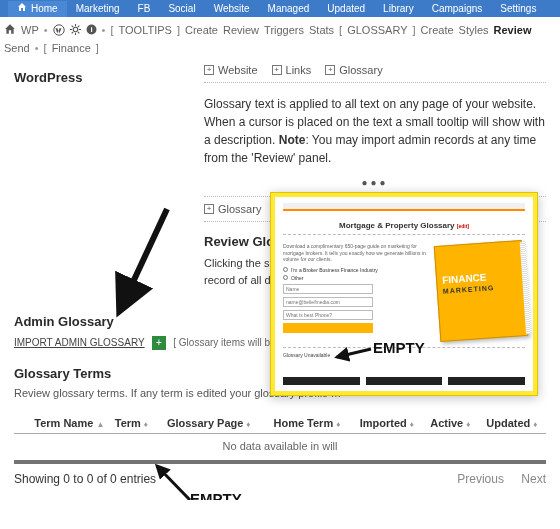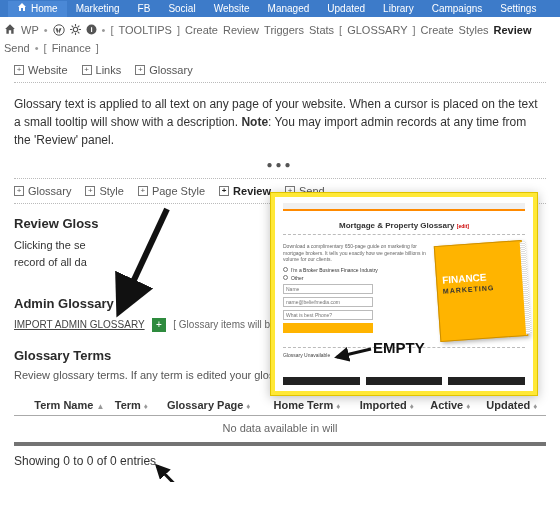--- a/index.html
+++ b/index.html
@@ -124,20 +124,23 @@
   <span>Send</span>
   <span class="sep">•</span>
   <span class="brk">[</span>
   <span>Finance</span>
   <span class="brk">]</span>
 </div>
 
 <div class="content rel">
 
   <div class="row">
+    <div class="leftcol">
+      <h3>WordPress</h3>
+    </div>
     <div class="rightcol">
       <div class="tabsline">
         <div class="tabit">
             <span class="plus">+</span>
             <span>Website</span>
           </div>
         <div class="tabit">
             <span class="plus">+</span>
             <span>Links</span>
           </div>
@@ -215,20 +218,24 @@
       </thead>
       <tbody>
         <tr>
             <td colspan="7">No data available in will</td>
           </tr>
       </tbody>
     </table>
 
     <div class="tfoot">
       <span>Showing 0 to 0 of 0 entries</span>
+      <div class="pag">
+        <span>Previous</span>
+        <span>Next</span>
+      </div>
     </div>
   </div>
 
   <svg class="arrow-svg" style="left:145px;top:398px;" width="60" height="48">
     <defs>
         <marker id="ah2" viewBox="0 0 10 10" refX="8" refY="5" markerWidth="5" markerHeight="5" orient="auto">
           <path d="M0 0 L10 5 L0 10 z" fill="#111"></path>
         </marker>
       </defs>
     <line x1="45" y1="42" x2="12" y2="8" stroke="#111" stroke-width="3" marker-end="url(#ah2)"></line>

